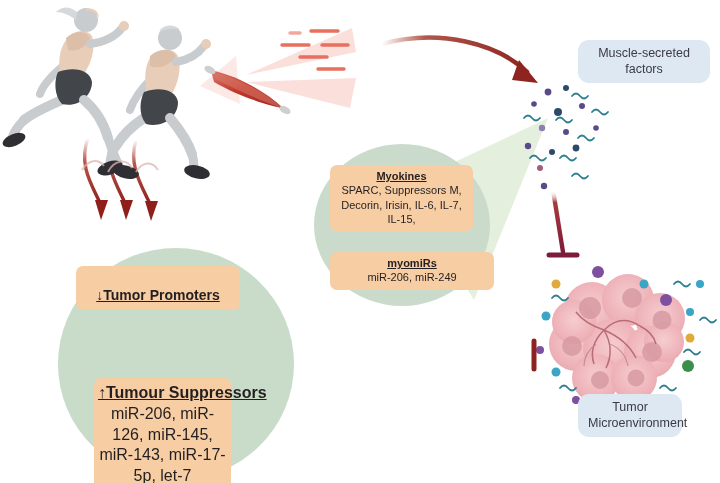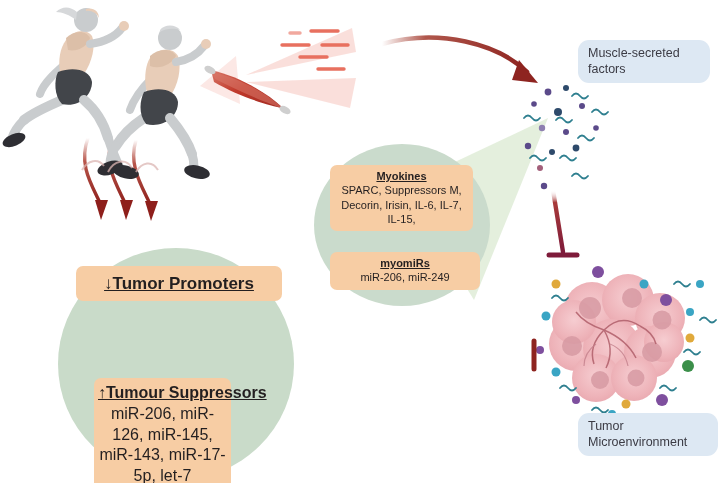--- a/index.html
+++ b/index.html
@@ -43,55 +43,56 @@
   .infobox .hd{
     display:block;
     font-weight:bold;
     text-decoration:underline;
     white-space:nowrap;
   }
   .infobox .bd{display:block;}
 
   #box-promoters{
     left:76px; top:266px;
-    width:206px;
-    padding:7px 4px 6px 4px;
-    font-size:17px;
+    width:164px;
+    padding:20px 4px 6px 4px;
+    font-size:14px;
   }
   #box-suppressors{
     left:94px; top:378px;
     width:137px;
     padding:5px 4px 6px 4px;
     font-size:16px;
   }
   #box-myokines{
     left:330px; top:165px;
     width:143px;
     padding:4px 4px 5px 4px;
     font-size:11px;
   }
   #box-myomirs{
     left:330px; top:252px;
-    width:150px;
+    width:164px;
     padding:4px 4px 5px 4px;
     font-size:11px;
   }
 
   
   .pill{
     background:#dde8f3;
     border-radius:11px;
     color:#3b3b44;
+    text-align:center;
     font-size:12.5px;
     line-height:1.25;
     padding:6px 10px;
     box-sizing:border-box;
   }
   #pill-muscle{left:578px; top:40px; width:132px;}
-  #pill-tme{left:578px; top:413px; width:140px;}
+  #pill-tme{left:578px; top:394px; width:104px;}
 
   
   #art{position:absolute;left:0;top:0;width:720px;height:483px;}
 </style>
 </head>
 <body>
 
 <div id="figure">
 
   <svg id="art" viewBox="0 0 720 483">

